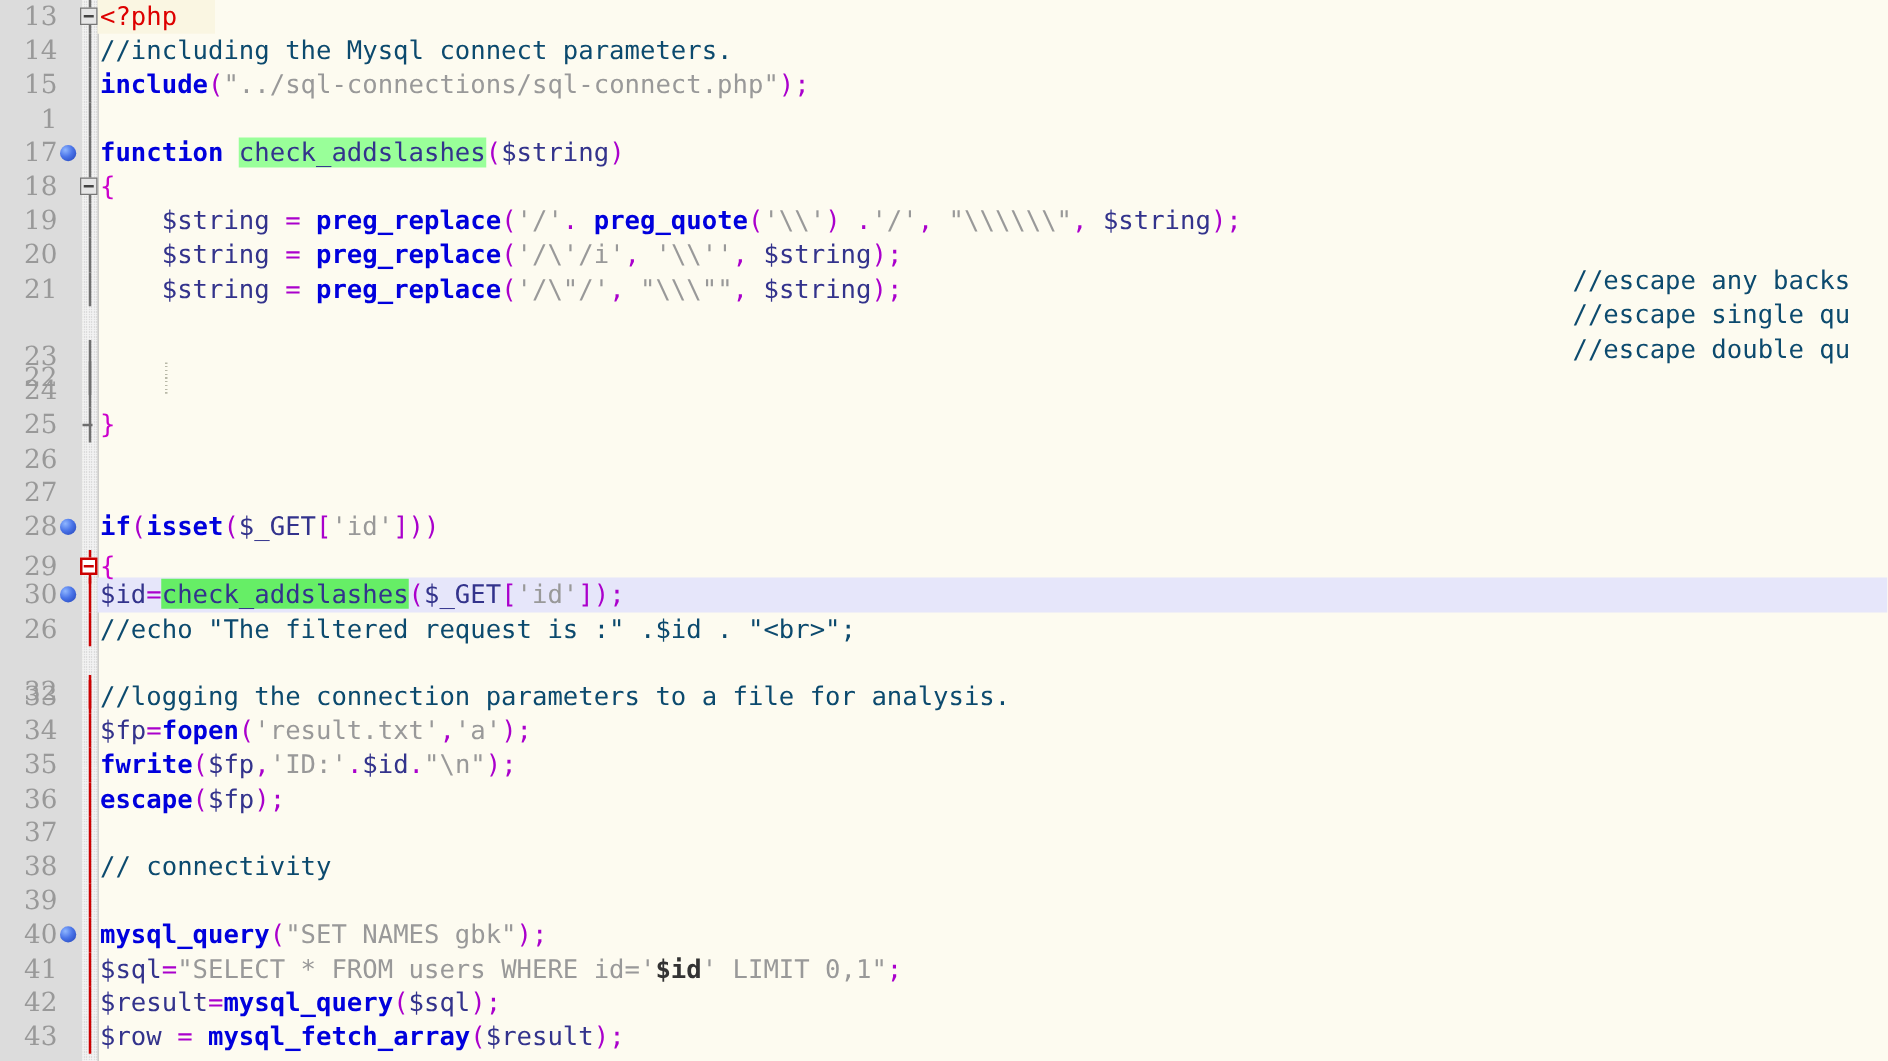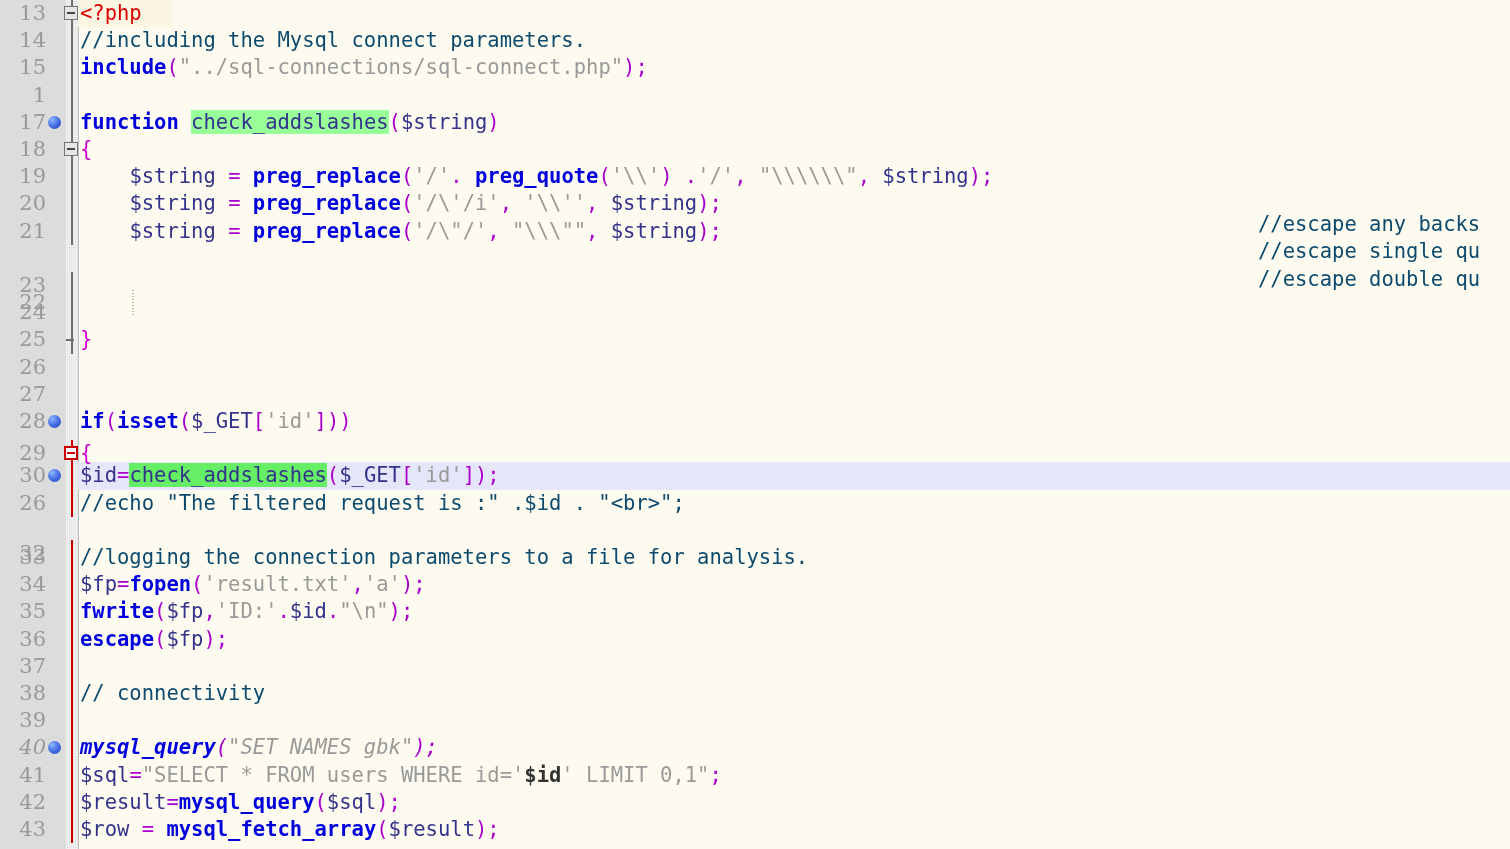--- a/index.html
+++ b/index.html
@@ -248,18 +248,18 @@
       <div class="row" style="top: 462.4px; position: absolute; left: 0px; width: 1510px;"><div class="current-band"></div><div class="lineno">30</div><div class="bookmark"></div><div class="foldline red"></div><div class="code-line"><span class="t-var">$id</span><span class="t-op">=</span><span class="t-plain hl-green2">check_addslashes</span><span class="t-punc">(</span><span class="t-var">$_GET</span><span class="t-punc">[</span><span class="t-str">'id'</span><span class="t-punc">]</span><span class="t-punc">)</span><span class="t-punc">;</span></div></div>
       <div class="row" style="top: 489.6px; position: absolute; left: 0px; width: 1510px;"><div class="lineno">26</div><div class="foldline red"></div><div class="code-line"><span class="t-comment">//echo "The filtered request is :" .$id . "&lt;br&gt;";</span></div></div>
       <div class="row" style="top: 540px; position: absolute; left: 0px; width: 1510px;"><div class="lineno">32</div><div class="foldline red"></div><div class="code-line"></div></div>
       <div class="row" style="top: 544px; position: absolute; left: 0px; width: 1510px;"><div class="lineno">33</div><div class="foldline red"></div><div class="code-line"><span class="t-comment">//logging the connection parameters to a file for analysis.</span></div></div>
       <div class="row" style="top: 571.2px; position: absolute; left: 0px; width: 1510px;"><div class="lineno">34</div><div class="foldline red"></div><div class="code-line"><span class="t-var">$fp</span><span class="t-op">=</span><span class="t-fn">fopen</span><span class="t-punc">(</span><span class="t-str">'result.txt'</span><span class="t-punc">,</span><span class="t-str">'a'</span><span class="t-punc">)</span><span class="t-punc">;</span></div></div>
       <div class="row" style="top: 598.4px; position: absolute; left: 0px; width: 1510px;"><div class="lineno">35</div><div class="foldline red"></div><div class="code-line"><span class="t-fn">fwrite</span><span class="t-punc">(</span><span class="t-var">$fp</span><span class="t-punc">,</span><span class="t-str">'ID:'</span><span class="t-op">.</span><span class="t-var">$id</span><span class="t-op">.</span><span class="t-str">"\n"</span><span class="t-punc">)</span><span class="t-punc">;</span></div></div>
       <div class="row" style="top: 625.6px; position: absolute; left: 0px; width: 1510px;"><div class="lineno">36</div><div class="foldline red"></div><div class="code-line"><span class="t-fn">escape</span><span class="t-punc">(</span><span class="t-var">$fp</span><span class="t-punc">)</span><span class="t-punc">;</span></div></div>
       <div class="row" style="top: 652.8px; position: absolute; left: 0px; width: 1510px;"><div class="lineno">37</div><div class="foldline red"></div><div class="code-line"></div></div>
       <div class="row" style="top: 680px; position: absolute; left: 0px; width: 1510px;"><div class="lineno">38</div><div class="foldline red"></div><div class="code-line"><span class="t-comment">// connectivity</span></div></div>
       <div class="row" style="top: 707.2px; position: absolute; left: 0px; width: 1510px;"><div class="lineno">39</div><div class="foldline red"></div><div class="code-line"></div></div>
-      <div class="row" style="top: 734.4px; position: absolute; left: 0px; width: 1263px; font-style: italic;"><div class="lineno">40</div><div class="bookmark"></div><div class="foldline red"></div><div class="code-line"><span class="t-fn">mysql_query</span><span class="t-punc">(</span><span class="t-str">"SET NAMES gbk"</span><span class="t-punc">)</span><span class="t-punc">;</span></div></div>
+      <div class="row" style="top: 734.4px; position: absolute; left: 0px; width: 1263px;"><div class="lineno">40</div><div class="bookmark"></div><div class="foldline red"></div><div class="code-line"><span class="t-fn">mysql_query</span><span class="t-punc">(</span><span class="t-str">"SET NAMES gbk"</span><span class="t-punc">)</span><span class="t-punc">;</span></div></div>
       <div class="row" style="top: 761.6px; position: absolute; left: 0px; width: 1510px;"><div class="lineno">41</div><div class="foldline red"></div><div class="code-line"><span class="t-var">$sql</span><span class="t-op">=</span><span class="t-str">"SELECT * FROM users WHERE id='</span><span class="t-interp">$id</span><span class="t-str">' LIMIT 0,1"</span><span class="t-punc">;</span></div></div>
       <div class="row" style="top: 788.8px; position: absolute; left: 0px; width: 1510px;"><div class="lineno">42</div><div class="foldline red"></div><div class="code-line"><span class="t-var">$result</span><span class="t-op">=</span><span class="t-fn">mysql_query</span><span class="t-punc">(</span><span class="t-var">$sql</span><span class="t-punc">)</span><span class="t-punc">;</span></div></div>
       <div class="row" style="top: 816px; position: absolute; left: 0px; width: 1510px;"><div class="lineno">43</div><div class="foldline red"></div><div class="code-line"><span class="t-var">$row</span><span class="t-plain"> </span><span class="t-op">=</span><span class="t-plain"> </span><span class="t-fn">mysql_fetch_array</span><span class="t-punc">(</span><span class="t-var">$result</span><span class="t-punc">)</span><span class="t-punc">;</span></div></div>
     </div>
 </div>
 
 </body></html>

